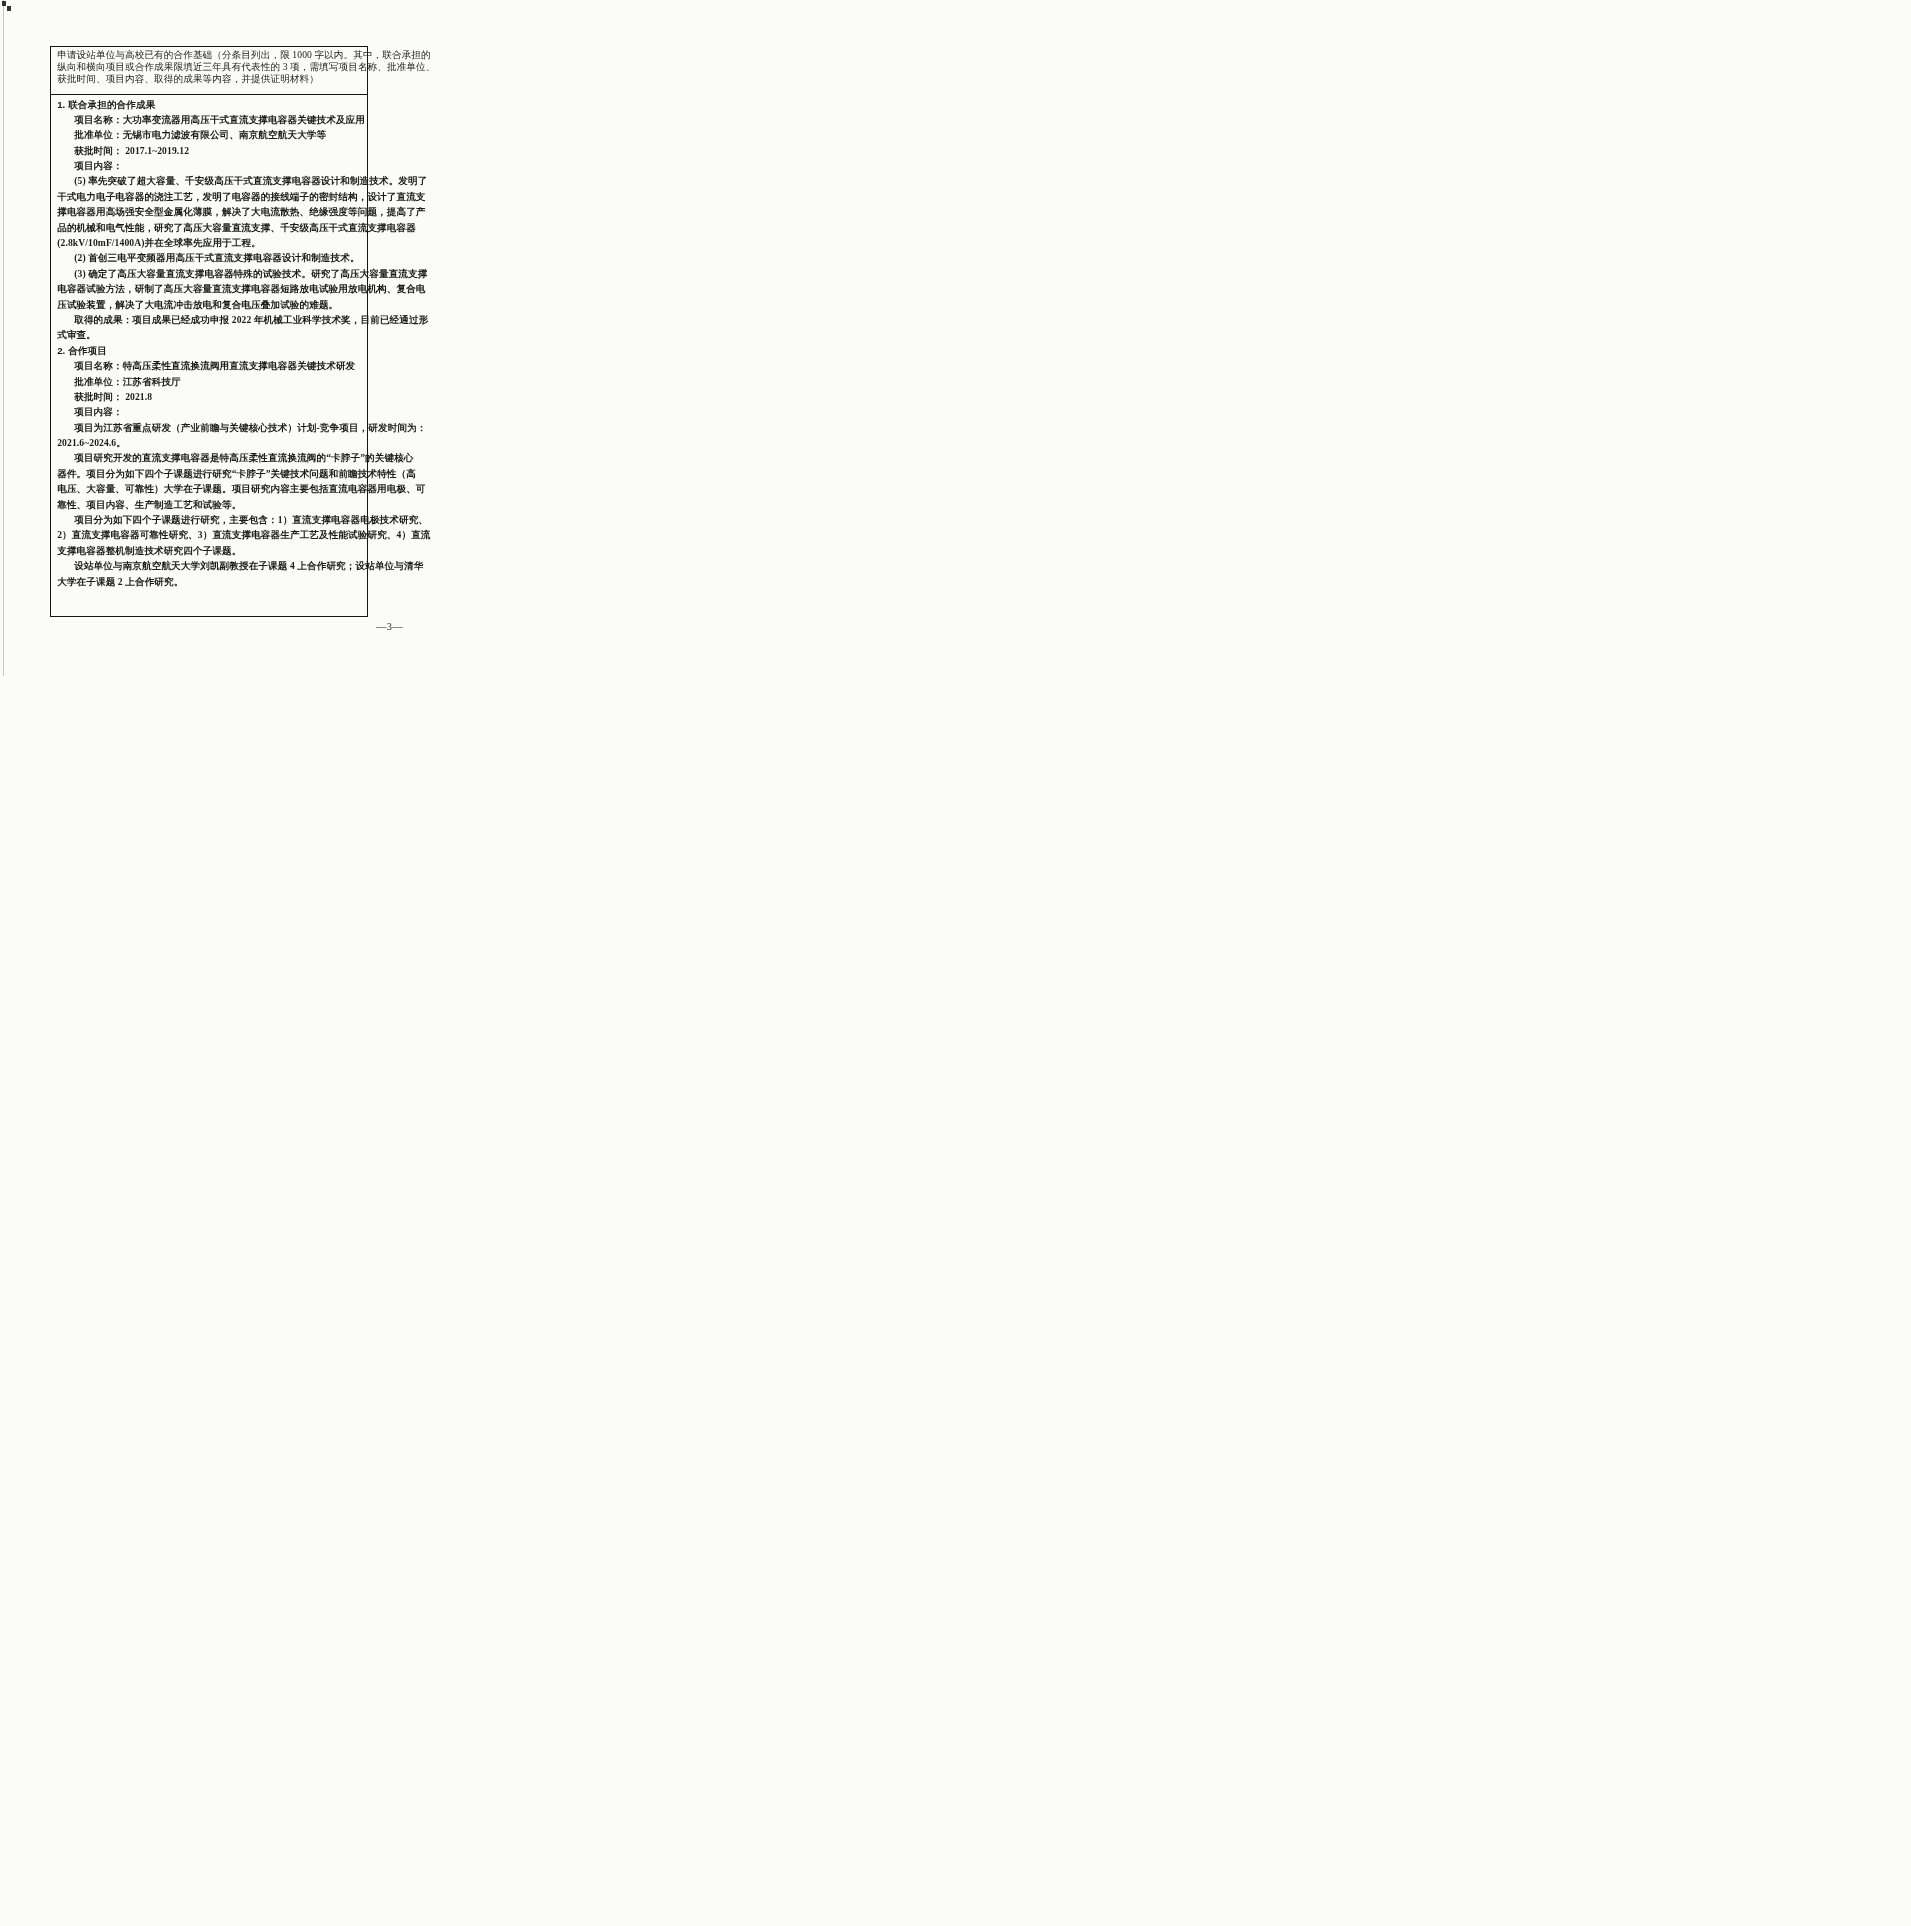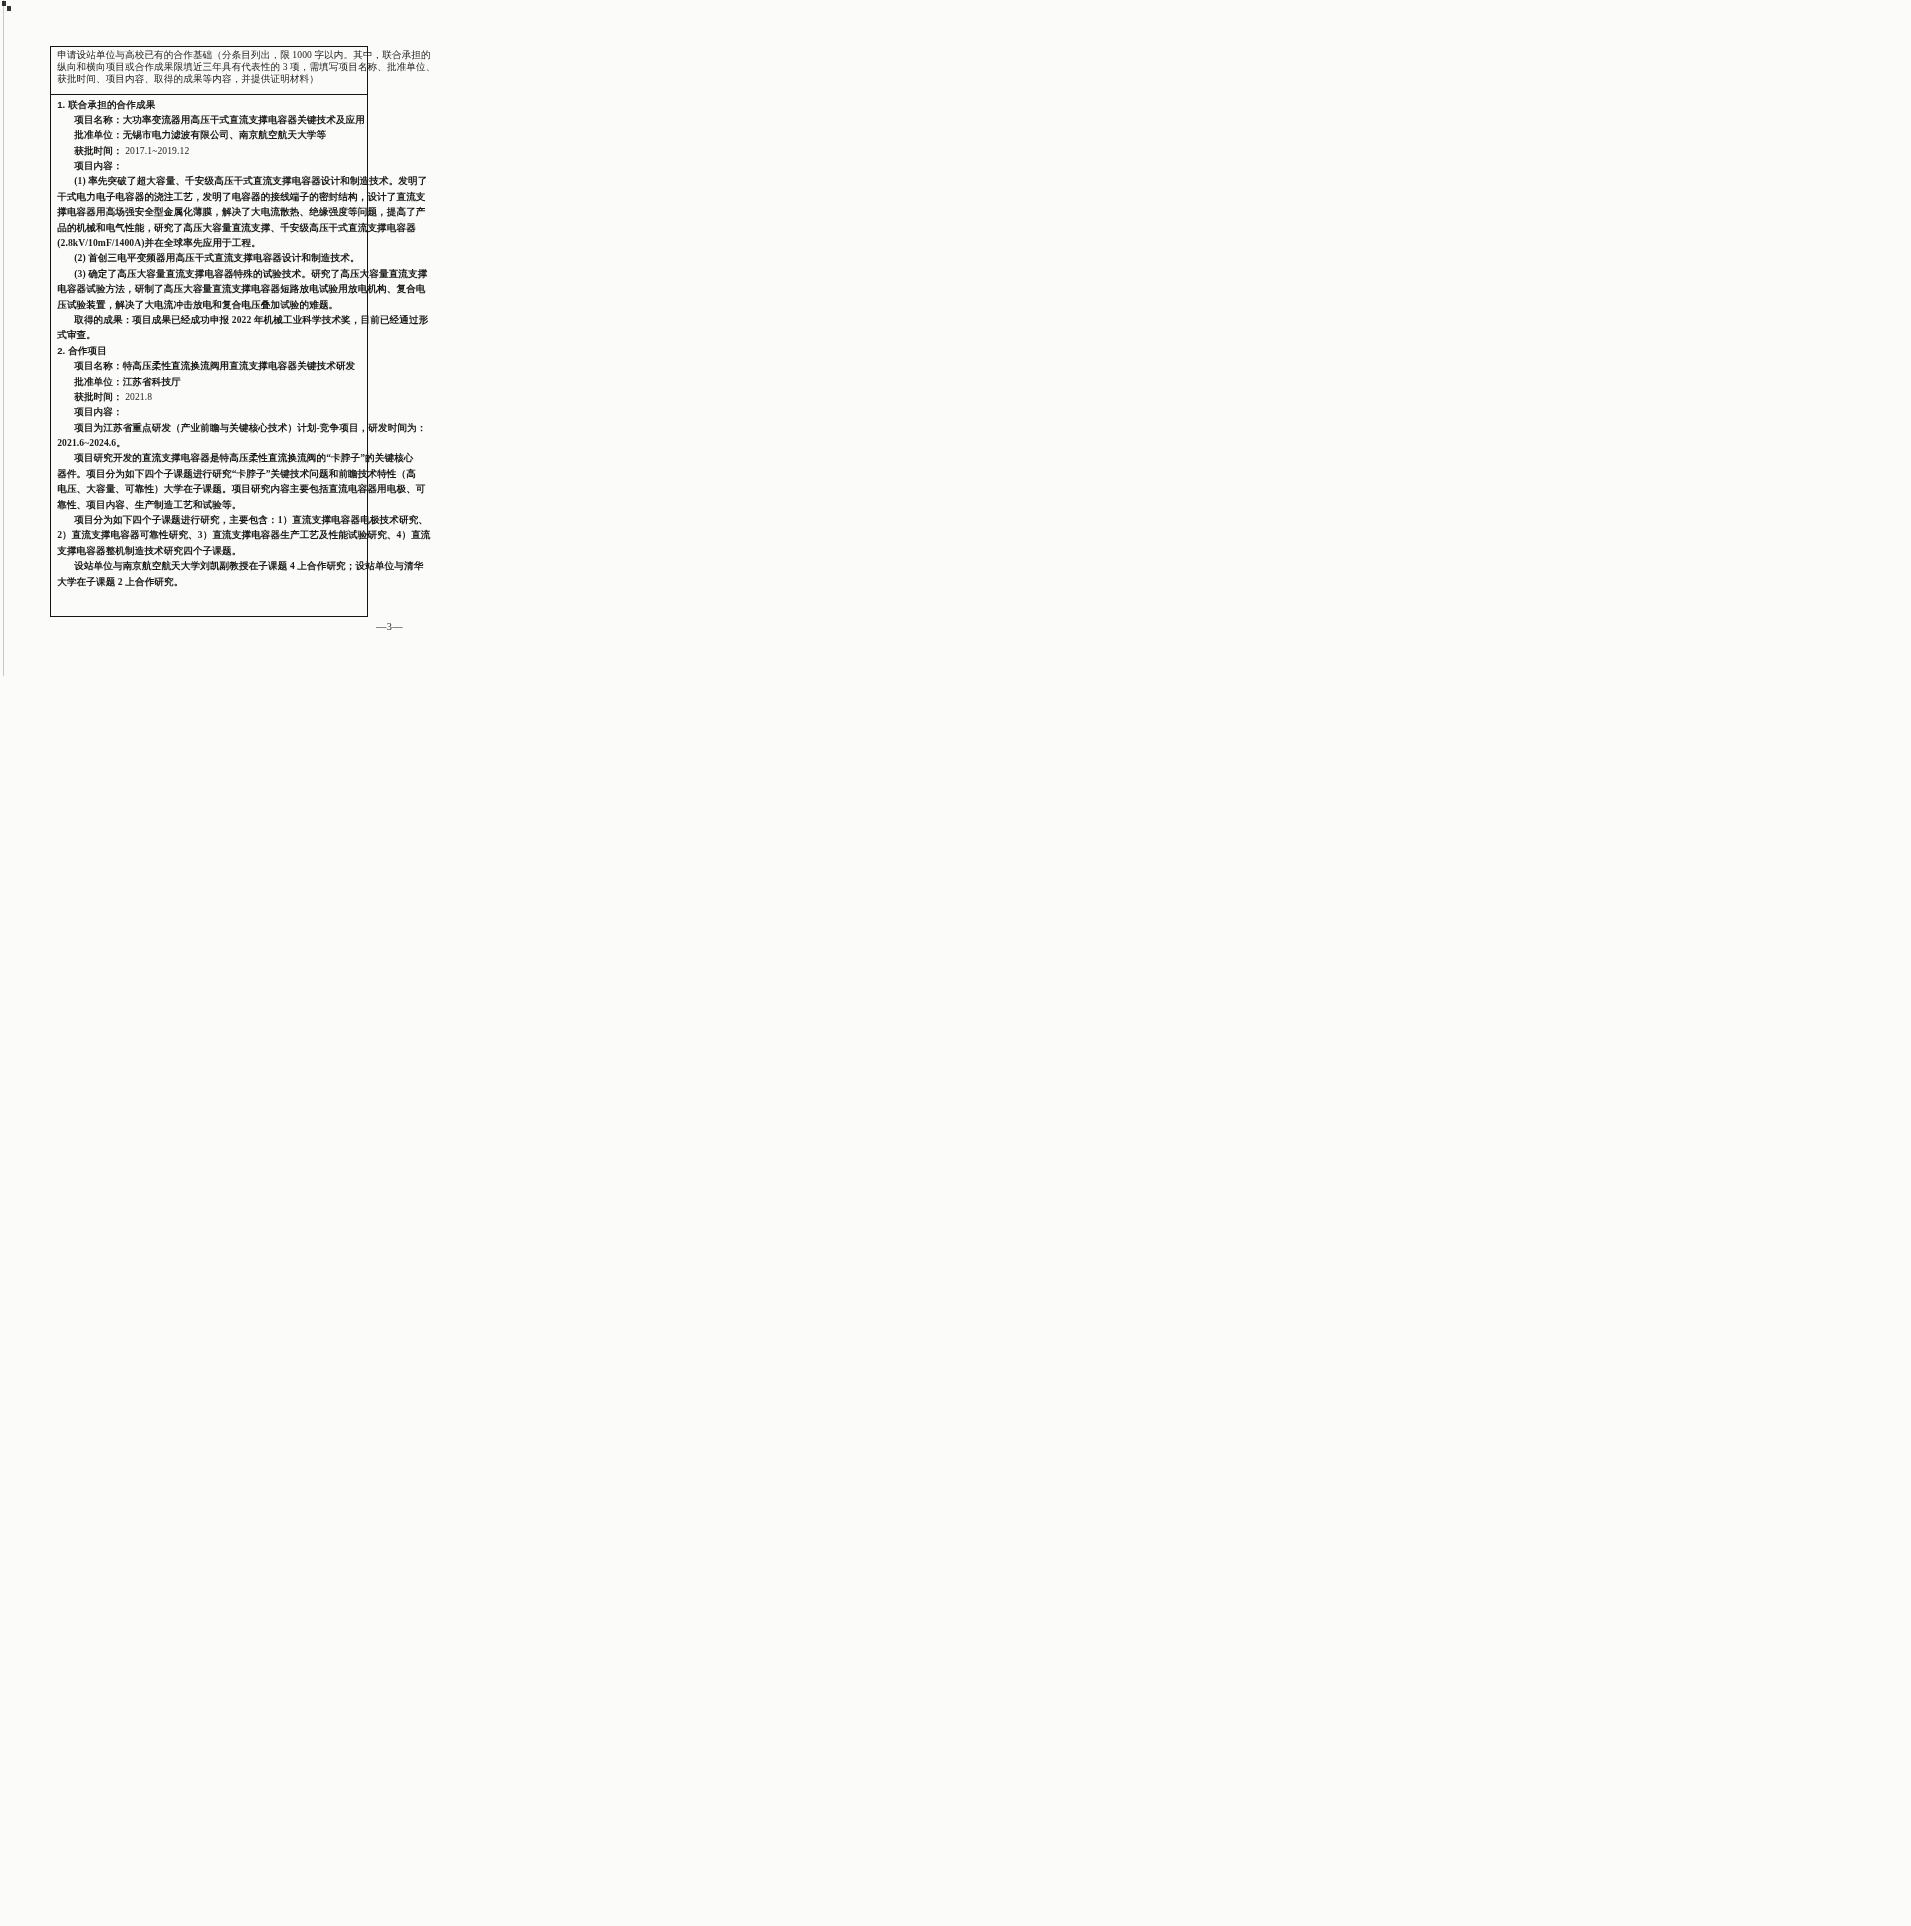--- a/index.html
+++ b/index.html
@@ -47,21 +47,21 @@
     font-size:9.6px;line-height:15.4px;
     letter-spacing:0.1px;
   }
   .cline{height:15.4px;white-space:nowrap;}
   .cline.indent{text-indent:17px;}
   .seg-b{
     font-family:"Liberation Sans","DejaVu Sans",sans-serif;
     font-weight:700;
     text-align:center;
   }
-  .seg-bs{font-weight:400;}
+  .seg-bs{font-weight:700;}
   .seg-n{font-weight:700;}
   .page-num{
     position:absolute;left:351px;top:621px;width:77px;
     text-align:center;
     font-size:10.4px;letter-spacing:0.4px;
     color:#222;
   }
 </style>
 </head>
 <body>
@@ -77,21 +77,21 @@
         <div class="hline">申请设站单位与高校已有的合作基础（分条目列出，限 1000 字以内。其中，联合承担的</div>
         <div class="hline">纵向和横向项目或合作成果限填近三年具有代表性的 3 项，需填写项目名称、批准单位、</div>
         <div class="hline">获批时间、项目内容、取得的成果等内容，并提供证明材料）</div>
       </div>
     <div class="box-content">
         <div class="cline"><span class="seg-b">1. 联合承担的合作成果</span></div>
         <div class="cline indent"><span class="seg-b">项目名称：</span><span class="seg-b">大功率变流器用高压干式直流支撑电容器关键技术及应用</span></div>
         <div class="cline indent"><span class="seg-b">批准单位：</span><span class="seg-n">无锡市电力滤波有限公司、南京航空航天大学等</span></div>
         <div class="cline indent"><span class="seg-b">获批时间：</span><span class="seg-bs"> 2017.1~2019.12</span></div>
         <div class="cline indent"><span class="seg-b">项目内容：</span></div>
-        <div class="cline indent"><span class="seg-n">(1) 率先突破了超大容量、千安级高压干式直流支撑电容器设计和制造技术。发明了</span></div>
+        <div class="cline indent"><span class="seg-n">(5) 率先突破了超大容量、千安级高压干式直流支撑电容器设计和制造技术。发明了</span></div>
         <div class="cline"><span class="seg-n">干式电力电子电容器的浇注工艺，发明了电容器的接线端子的密封结构，设计了直流支</span></div>
         <div class="cline"><span class="seg-n">撑电容器用高场强安全型金属化薄膜，解决了大电流散热、绝缘强度等问题，提高了产</span></div>
         <div class="cline"><span class="seg-n">品的机械和电气性能，研究了高压大容量直流支撑、千安级高压干式直流支撑电容器</span></div>
         <div class="cline"><span class="seg-n">(2.8kV/10mF/1400A)并在全球率先应用于工程。</span></div>
         <div class="cline indent"><span class="seg-n">(2) 首创三电平变频器用高压干式直流支撑电容器设计和制造技术。</span></div>
         <div class="cline indent"><span class="seg-n">(3) 确定了高压大容量直流支撑电容器特殊的试验技术。研究了高压大容量直流支撑</span></div>
         <div class="cline"><span class="seg-n">电容器试验方法，研制了高压大容量直流支撑电容器短路放电试验用放电机构、复合电</span></div>
         <div class="cline"><span class="seg-n">压试验装置，解决了大电流冲击放电和复合电压叠加试验的难题。</span></div>
         <div class="cline indent"><span class="seg-b">取得的成果：</span><span class="seg-n">项目成果已经成功申报 2022 年机械工业科学技术奖，目前已经通过形</span></div>
         <div class="cline"><span class="seg-n">式审查。</span></div>

